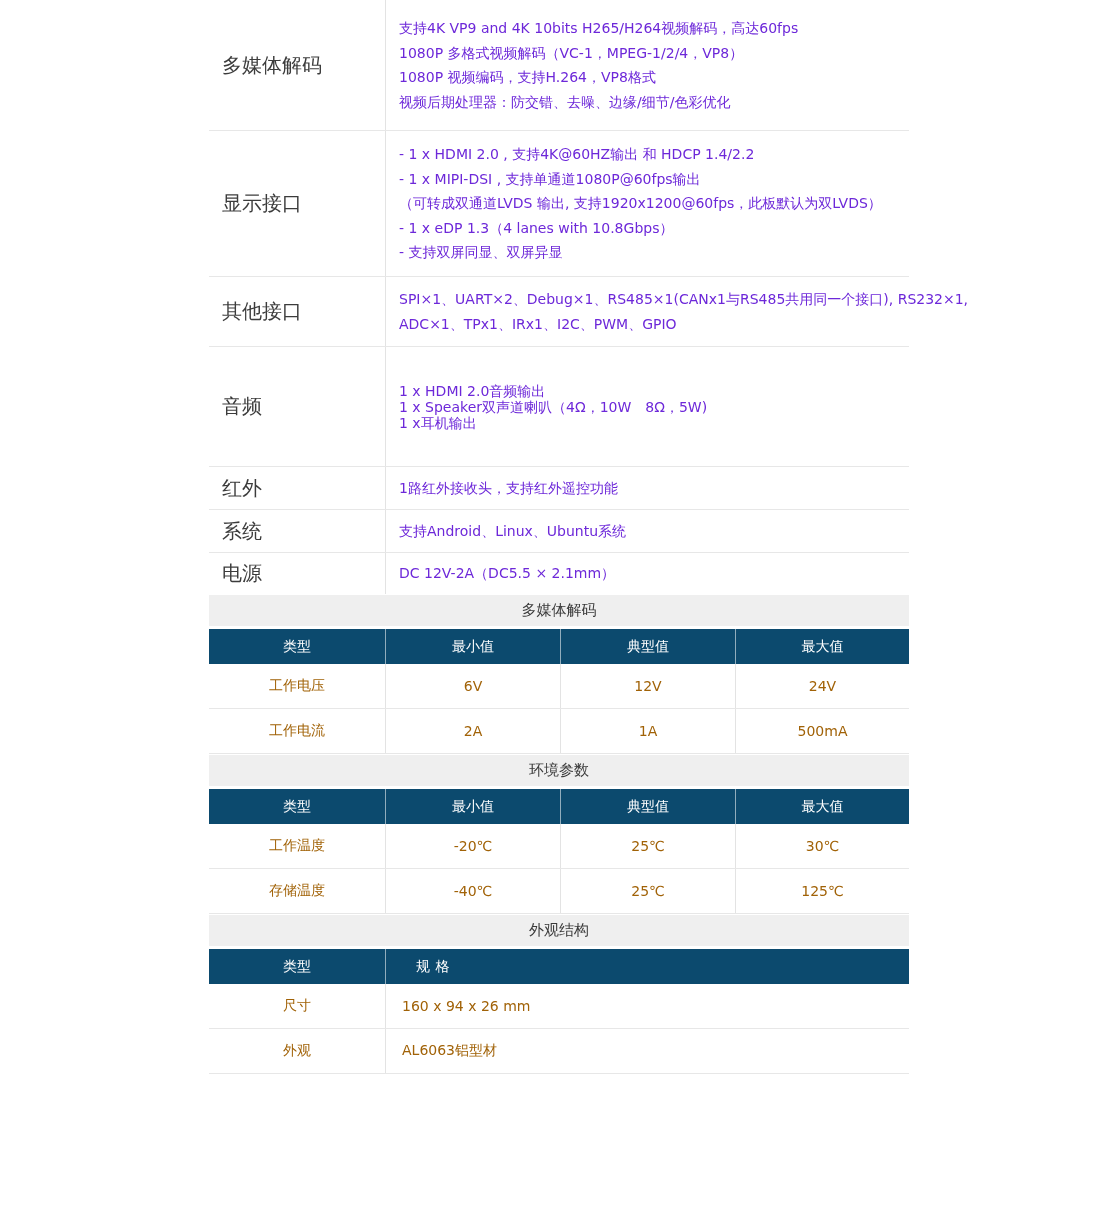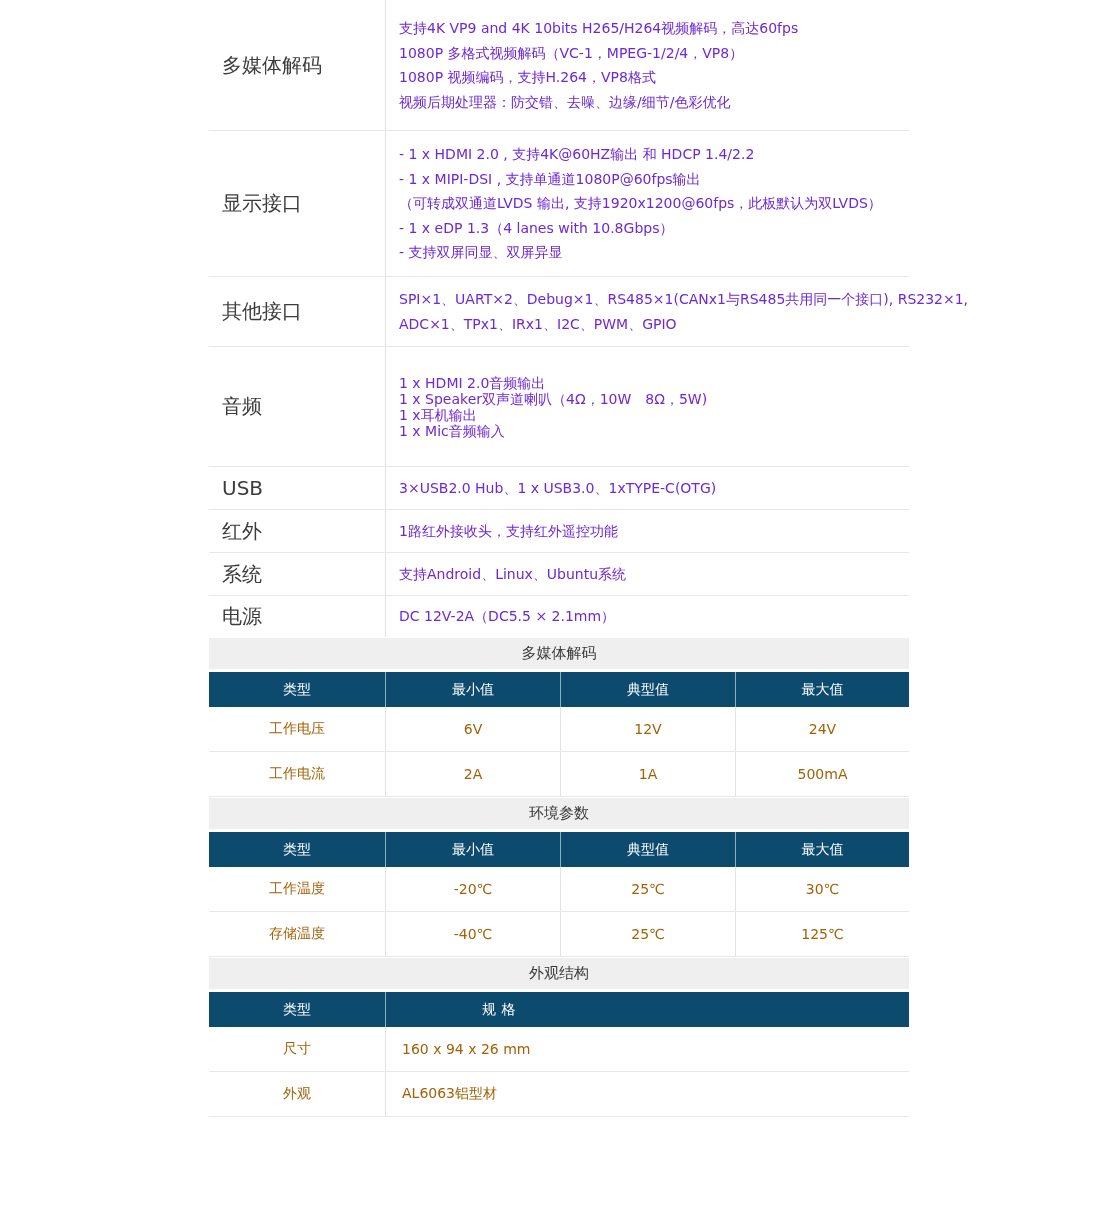--- a/index.html
+++ b/index.html
@@ -57,21 +57,21 @@
   .param-row .pc {
     display:flex; align-items:center; justify-content:center;
   }
   .param-row .pc + .pc { border-left:1px solid #e3e3e3; }
   .c1 { width:176px; flex:0 0 176px; }
   .c2 { width:175px; flex:0 0 175px; }
   .c3 { width:175px; flex:0 0 175px; }
   .c4 { width:174px; flex:0 0 174px; }
   
   .wide-h {
-    flex:1; justify-content:flex-start !important; padding-left:96px;
+    flex:1; justify-content:flex-start !important; padding-left:30px;
     letter-spacing:0.5px;
   }
   .wide-c { flex:1; justify-content:flex-start !important; padding-left:16px; }
 </style>
 </head>
 <body>
 
 <div class="page">
   <div class="content">
 
@@ -105,30 +105,23 @@
           <div class="line">ADC×1、TPx1、IRx1、I2C、PWM、GPIO</div>
         </div>
       </div>
 
       <div class="spec-row h120">
         <div class="spec-label">音频</div>
         <div class="spec-value tight">
           <div class="line">1 x HDMI 2.0音频输出</div>
           <div class="line">1 x Speaker双声道喇叭（4Ω，10W　8Ω，5W)</div>
           <div class="line">1 x耳机输出</div>
-          <div class="line">1 x Mic音频输入</div>
-        </div>
-      </div>
-
-      <div class="spec-row h43">
-        <div class="spec-label">USB</div>
-        <div class="spec-value">
-          <div class="line">3×USB2.0 Hub、1 x USB3.0、1xTYPE-C(OTG)</div>
-        </div>
-      </div>
+        </div>
+      </div>
+
 
       <div class="spec-row h43">
         <div class="spec-label">红外</div>
         <div class="spec-value">
           <div class="line">1路红外接收头，支持红外遥控功能</div>
         </div>
       </div>
 
       <div class="spec-row h43">
         <div class="spec-label">系统</div>

